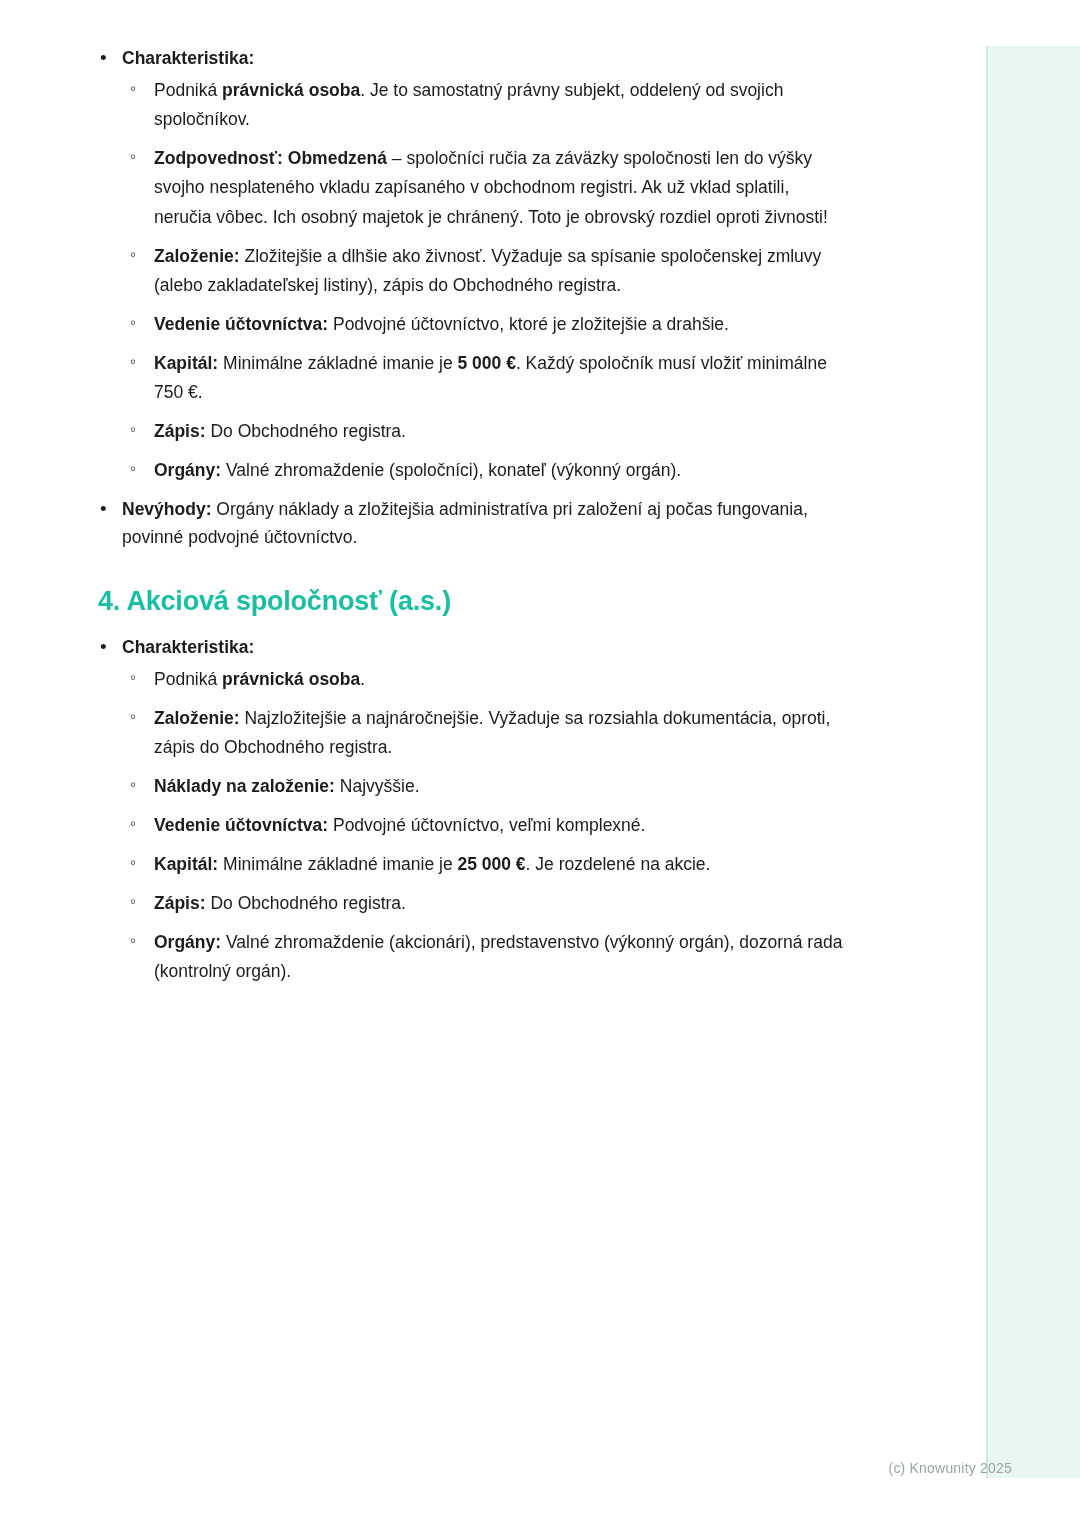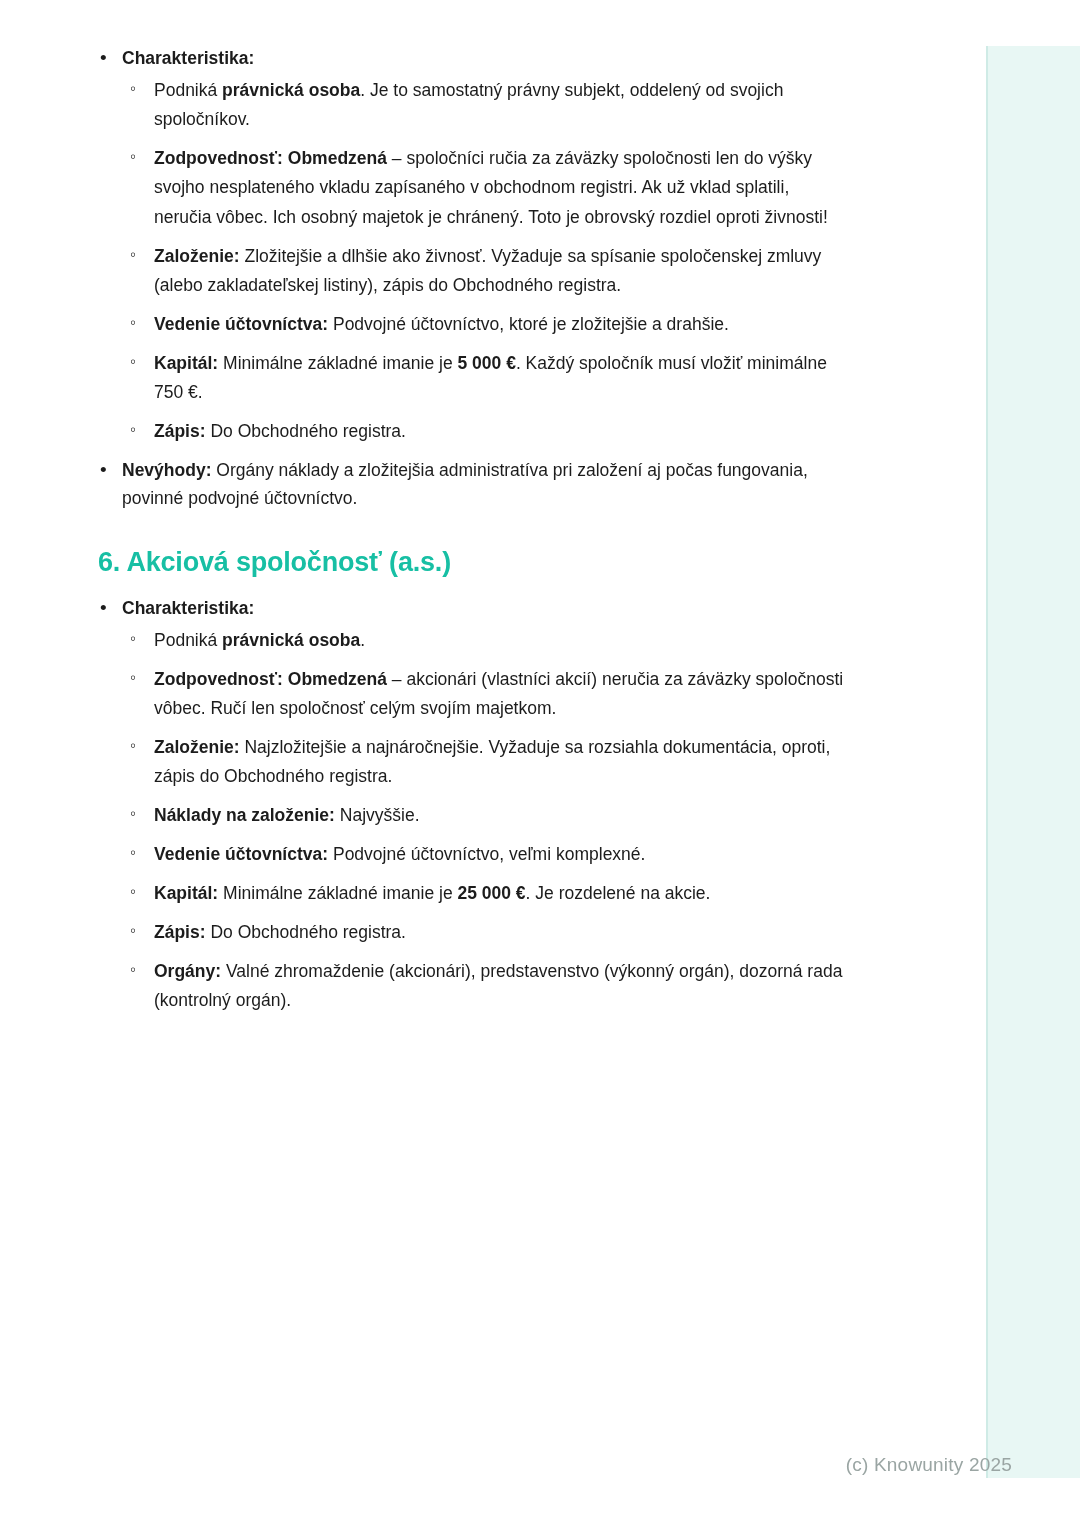--- a/index.html
+++ b/index.html
@@ -85,21 +85,21 @@
     color: #17bfa4;
     font-size: 27px;
     font-weight: bold;
     margin: 34px 0 16px 10px;
     letter-spacing: -0.2px;
   }
   .watermark {
     position: absolute;
     right: 68px;
     bottom: 52px;
-    font-size: 19px;
+    font-size: 14px;
     color: #9aa5a3;
     letter-spacing: 0.2px;
   }
 </style>
 </head>
 <body>
 
 <div class="page">
 
   <div class="strip-accent"></div>
@@ -123,41 +123,41 @@
           </li>
           <li>
             <span class="b">Vedenie účtovníctva:</span><span> Podvojné účtovníctvo, ktoré je zložitejšie a drahšie.</span>
           </li>
           <li>
             <span class="b">Kapitál:</span><span> Minimálne základné imanie je </span><span class="b">5 000 €</span><span>. Každý spoločník musí vložiť minimálne 750 €.</span>
           </li>
           <li>
             <span class="b">Zápis:</span><span> Do Obchodného registra.</span>
           </li>
+          <li>
+            <span class="b">Orgány:</span><span> Valné zhromaždenie (spoločníci), konateľ (výkonný orgán).</span>
+          </li>
         </ul>
       </li>
 
 
       <li>
         <span class="b">Nevýhody:</span><span> Orgány náklady a zložitejšia administratíva pri založení aj počas fungovania, povinné podvojné účtovníctvo.</span>
       </li>
     </ul>
 
-    <h2 class="section">6. Akciová spoločnosť (a.s.)</h2>
+    <h2 class="section">4. Akciová spoločnosť (a.s.)</h2>
 
     <ul class="level1">
       <li>
         <span class="b">Charakteristika:</span>
 
         <ul class="level2">
           <li>
             <span>Podniká </span><span class="b">právnická osoba</span><span>.</span>
-          </li>
-          <li>
-            <span class="b">Zodpovednosť: Obmedzená</span><span> – akcionári (vlastníci akcií) neručia za záväzky spoločnosti vôbec. Ručí len spoločnosť celým svojím majetkom.</span>
           </li>
           <li>
             <span class="b">Založenie:</span><span> Najzložitejšie a najnáročnejšie. Vyžaduje sa rozsiahla dokumentácia, oproti, zápis do Obchodného registra.</span>
           </li>
           <li>
             <span class="b">Náklady na založenie:</span><span> Najvyššie.</span>
           </li>
           <li>
             <span class="b">Vedenie účtovníctva:</span><span> Podvojné účtovníctvo, veľmi komplexné.</span>
           </li>

